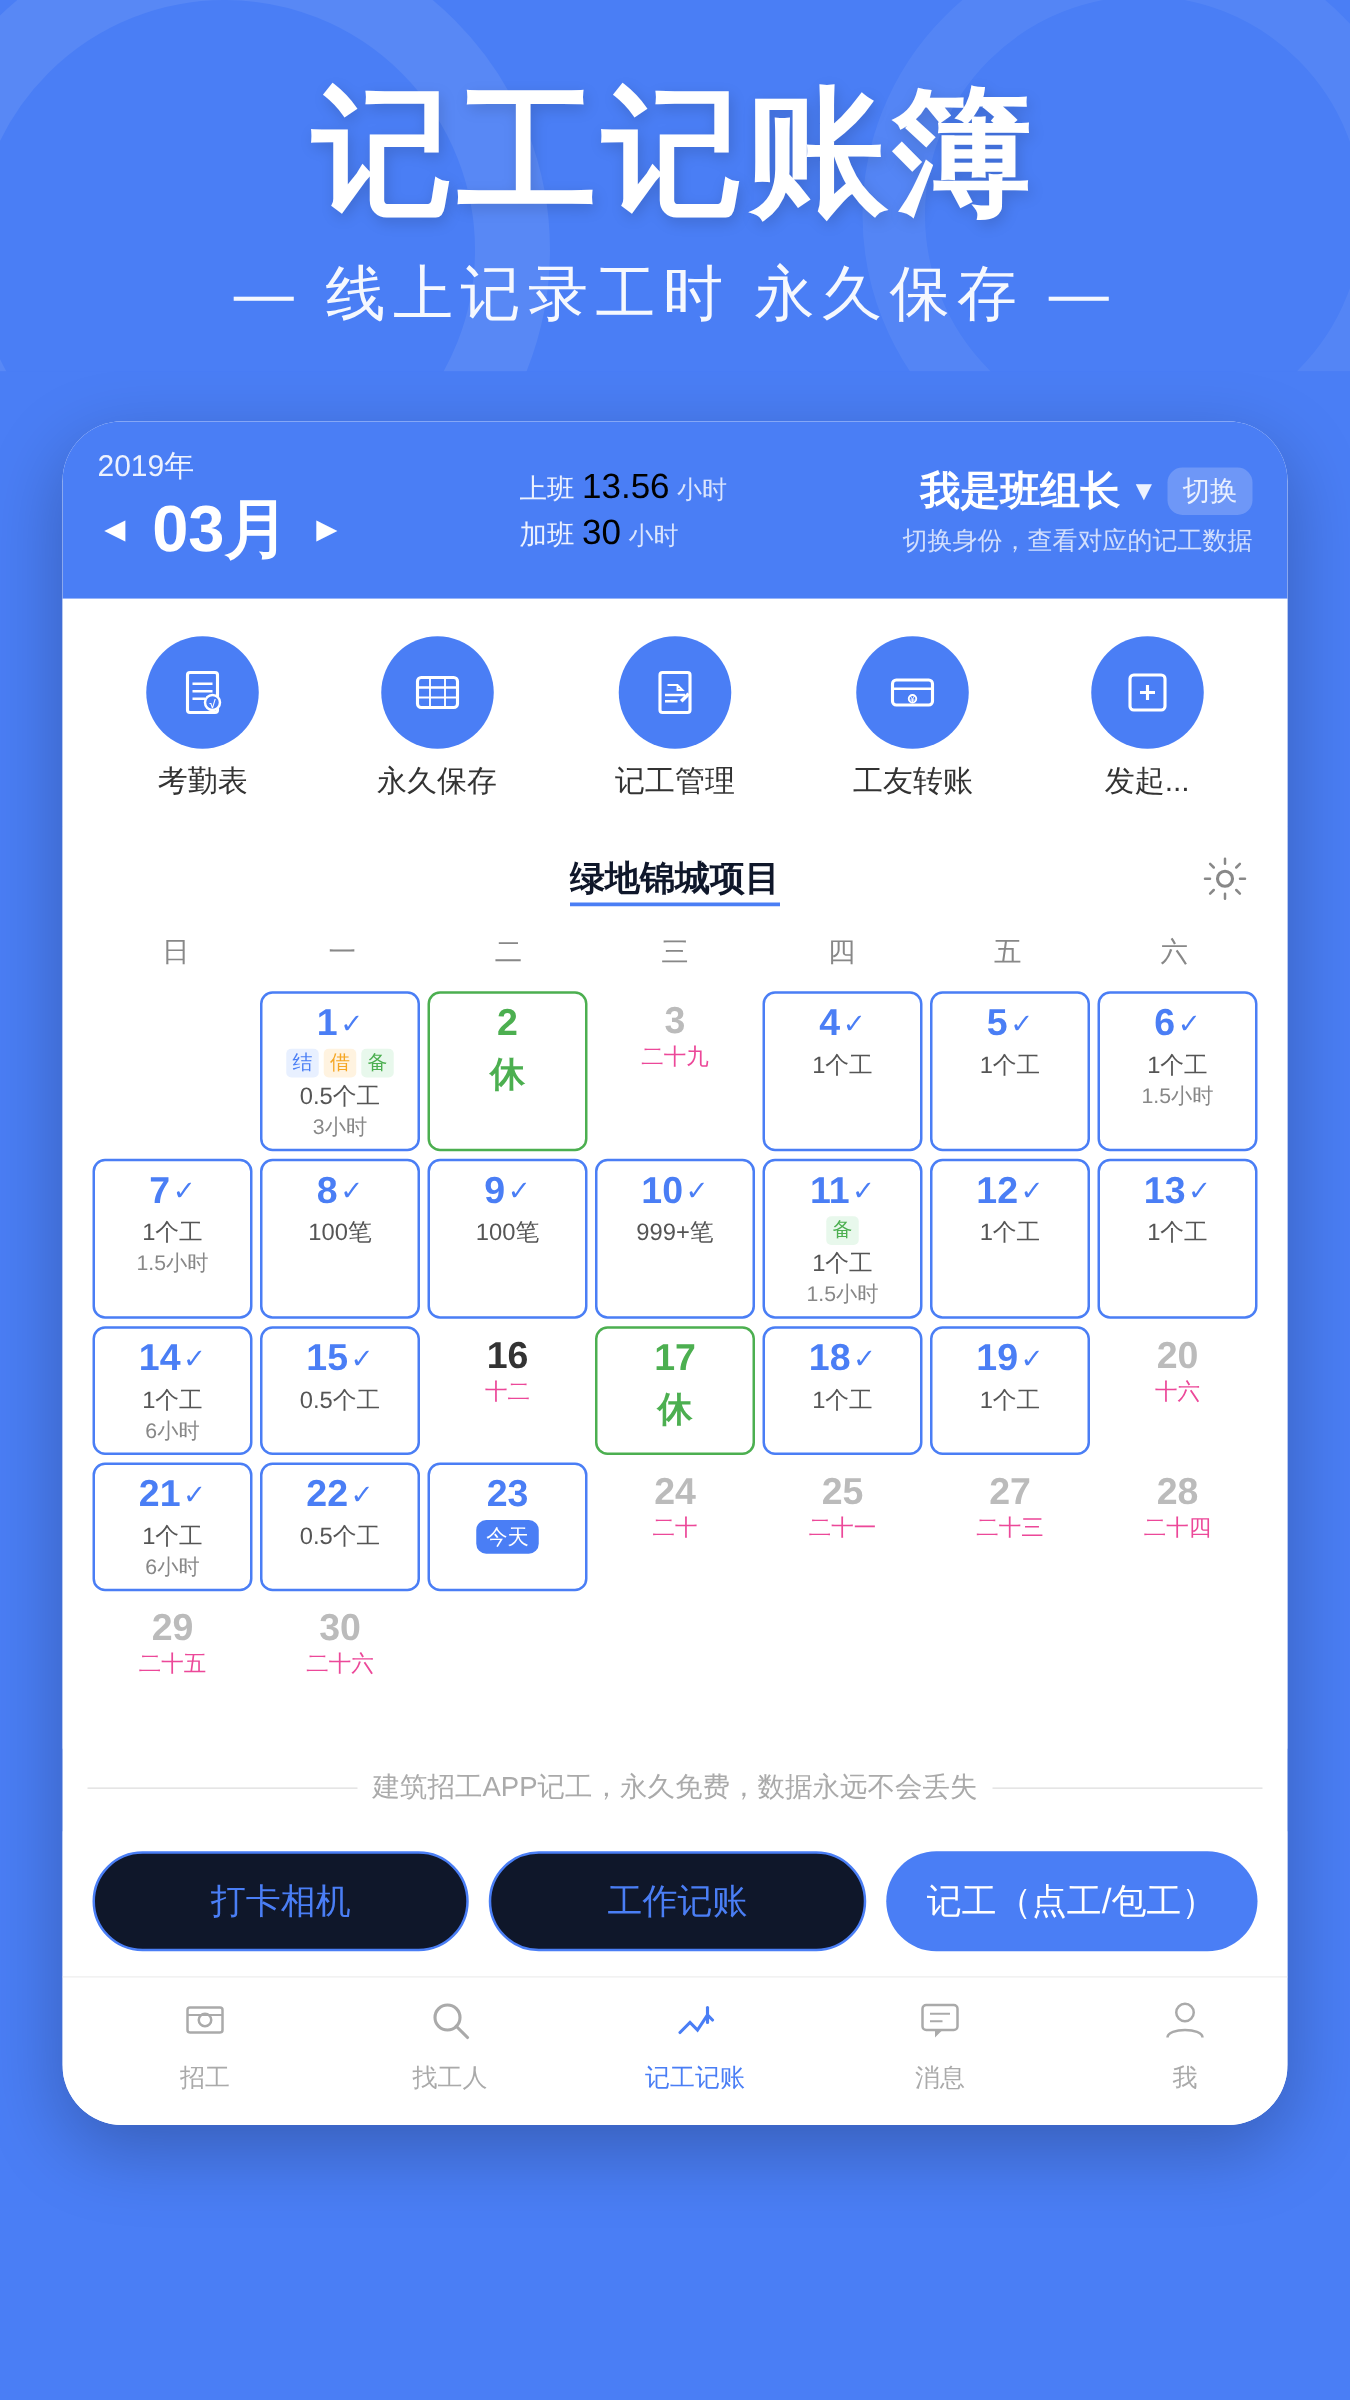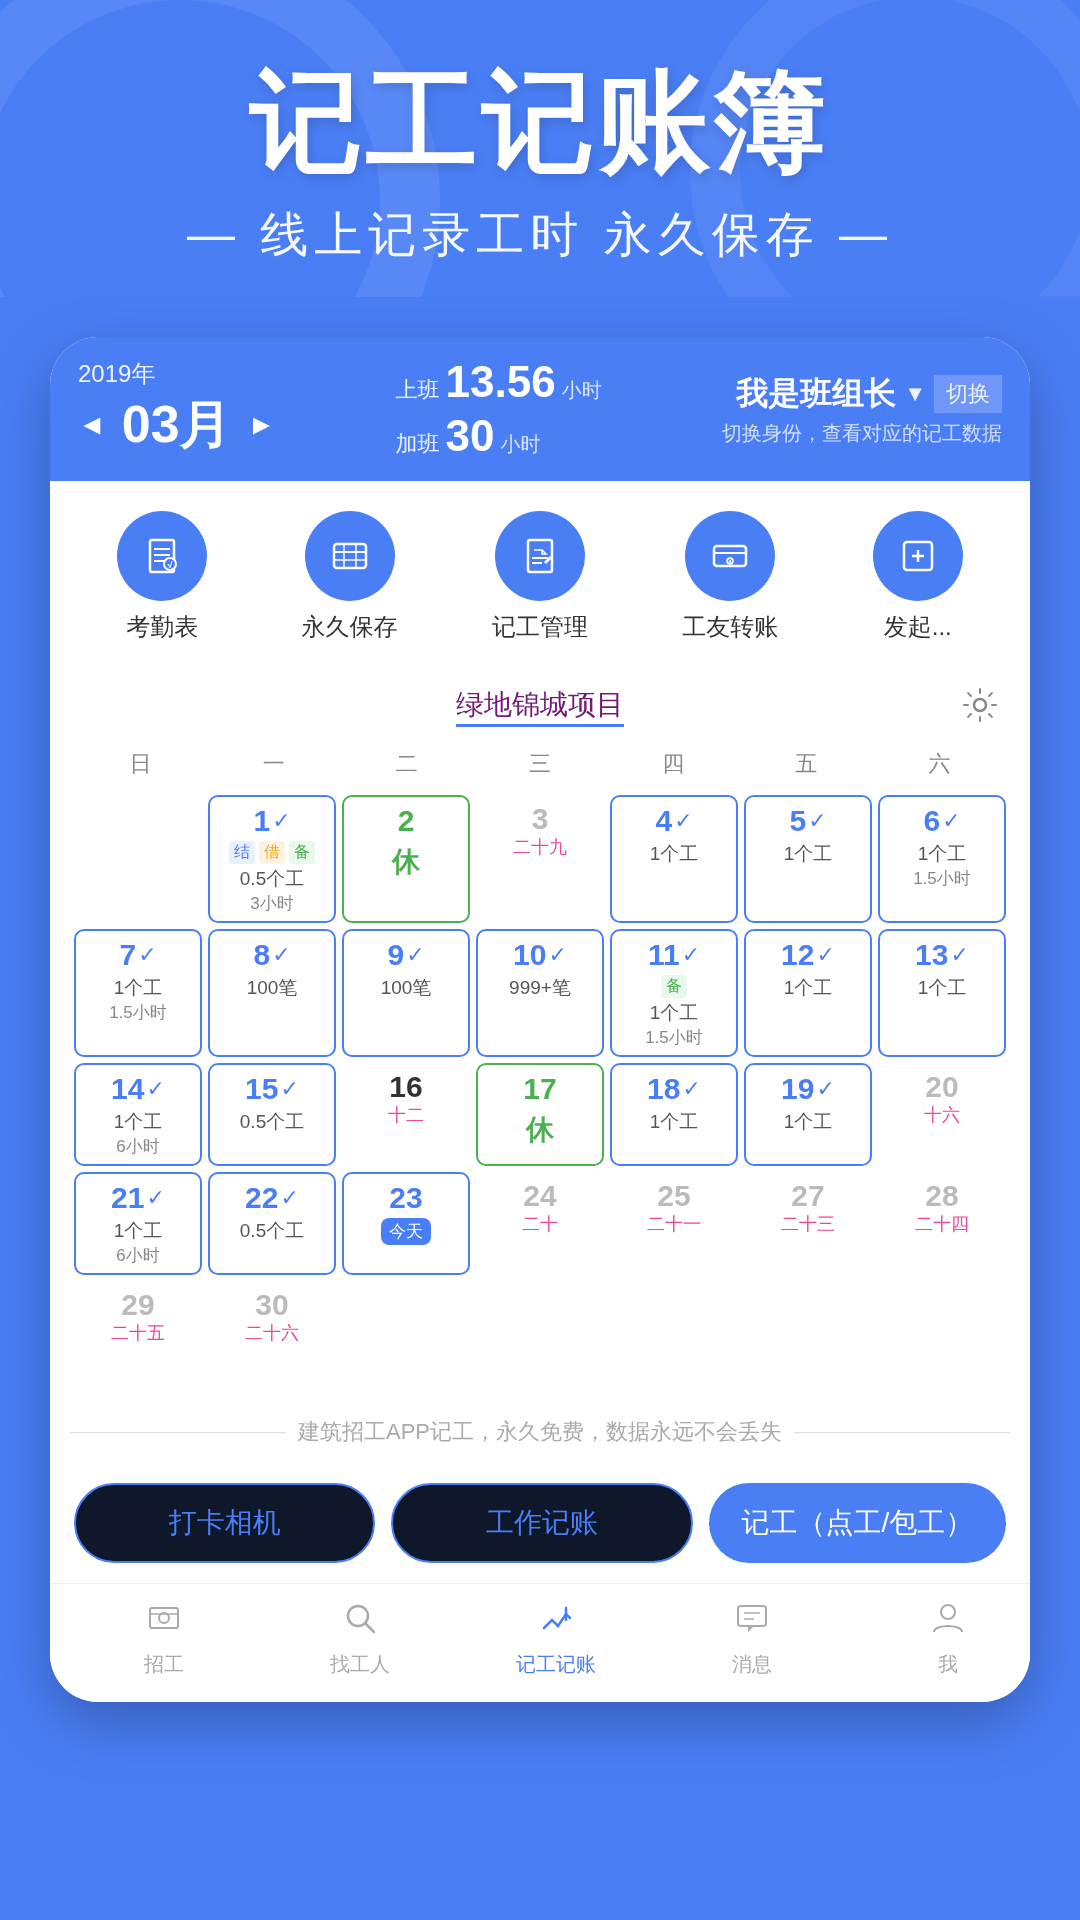--- a/index.html
+++ b/index.html
@@ -103,23 +103,23 @@
     .work-row {
       display: flex;
       align-items: baseline;
       gap: 6px;
     }
     .work-label {
       font-size: 22px;
       color: rgba(255,255,255,0.9);
     }
     .work-num {
-      font-size: 44px;
-      font-weight: 700;
-      color: #ffffff;
+      font-size: 28px;
+      font-weight: 400;
+      color: #000000;
     }
     .work-unit {
       font-size: 20px;
       color: rgba(255,255,255,0.8);
     }
     .role-section {
       display: flex;
       flex-direction: column;
       align-items: flex-end;
     }
@@ -131,21 +131,21 @@
     .role-name {
       font-size: 32px;
       font-weight: 600;
       color: white;
     }
     .switch-label {
       font-size: 22px;
       color: rgba(255,255,255,0.85);
       background: rgba(255,255,255,0.2);
       padding: 4px 12px;
-      border-radius: 0;
+      border-radius: 12px;
     }
     .role-desc {
       font-size: 20px;
       color: rgba(255,255,255,0.75);
       margin-top: 4px;
     }
     .dropdown-arrow {
       color: rgba(255,255,255,0.9);
       font-size: 22px;
     }
@@ -186,22 +186,22 @@
       padding: 0 24px 20px;
     }
     .calendar-header {
       display: flex;
       align-items: center;
       justify-content: space-between;
       padding: 16px 0 10px;
     }
     .project-name {
       font-size: 28px;
-      color: #701a75;
-      font-weight: 400;
+      color: #0f172a;
+      font-weight: 700;
       border-bottom: 3px solid #4a7ef5;
       padding-bottom: 4px;
     }
     .settings-icon {
       width: 52px;
       height: 52px;
       display: flex;
       align-items: center;
       justify-content: center;
       color: #666;

